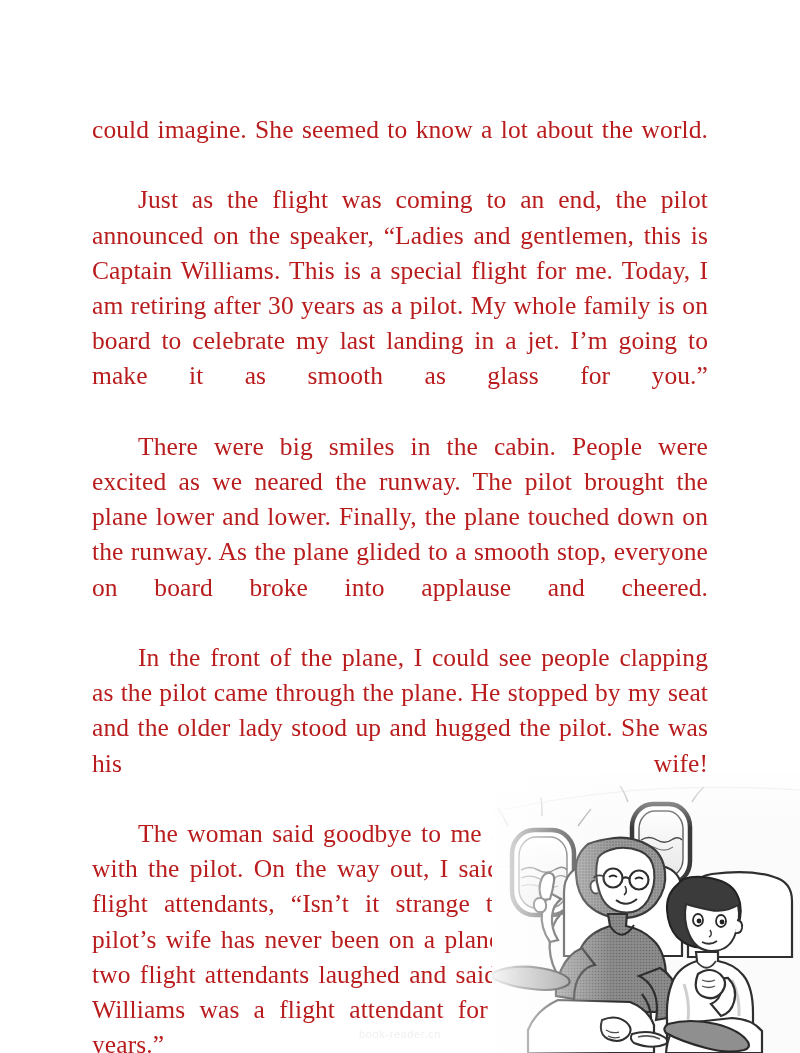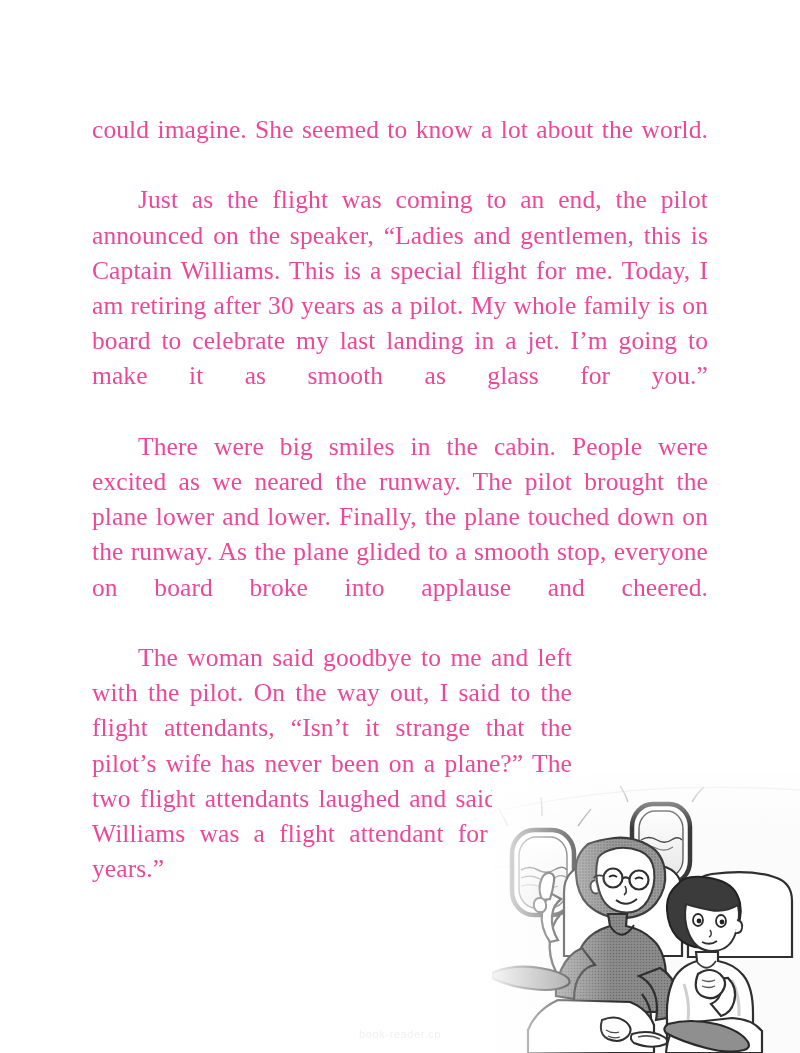--- a/index.html
+++ b/index.html
@@ -18,21 +18,21 @@
   
   #text-column {
     position:absolute;
     left:92px;
     top:112px;
     width:616px;
   }
   .para {
     font-size:25.5px;
     line-height:35.2px;
-    color:#ec4899;
+    color:#b91c1c;
     text-align:justify;
     text-justify:inter-word;
     letter-spacing:0.1px;
     word-spacing:0.4px;
     -webkit-font-smoothing:antialiased;
   }
   .para.indent { text-indent:46px; }
   .para.flush  { text-indent:0; }
   
   .para::after { content:""; display:inline-block; width:100%; }
@@ -69,20 +69,21 @@
 <div id="page">
 
   <div id="text-column">
 
     <p class="para flush">could imagine. She seemed to know a lot about the world.</p>
 
     <p class="para indent">Just as the flight was coming to an end, the pilot announced on the speaker, “Ladies and gentlemen, this is Captain Williams. This is a special flight for me. Today, I am retiring after 30 years as a pilot. My whole family is on board to celebrate my last landing in a jet. I’m going to make it as smooth as glass for you.”</p>
 
     <p class="para indent">There were big smiles in the cabin. People were excited as we neared the runway. The pilot brought the plane lower and lower. Finally, the plane touched down on the runway. As the plane glided to a smooth stop, everyone on board broke into applause and cheered.</p>
 
+    <p class="para indent">In the front of the plane, I could see people clapping as the pilot came through the plane. He stopped by my seat and the older lady stood up and hugged the pilot. She was his wife!</p>
 
     <p class="para indent narrow-1">The woman said goodbye to me and left with the pilot. On the way out, I said to the flight attendants, “Isn’t it strange that the pilot’s wife has never been on a plane?” The two flight attendants laughed and said, “Mrs. Williams was a flight attendant for twenty years.”</p>
 
   </div>
 
   <div id="illustration">
     <svg width="308" height="281" viewBox="0 0 308 281" xmlns="http://www.w3.org/2000/svg">
       <defs>
         <linearGradient id="skyg" x1="0" y1="0" x2="0" y2="1">
           <stop offset="0%" stop-color="#ffffff"></stop>

